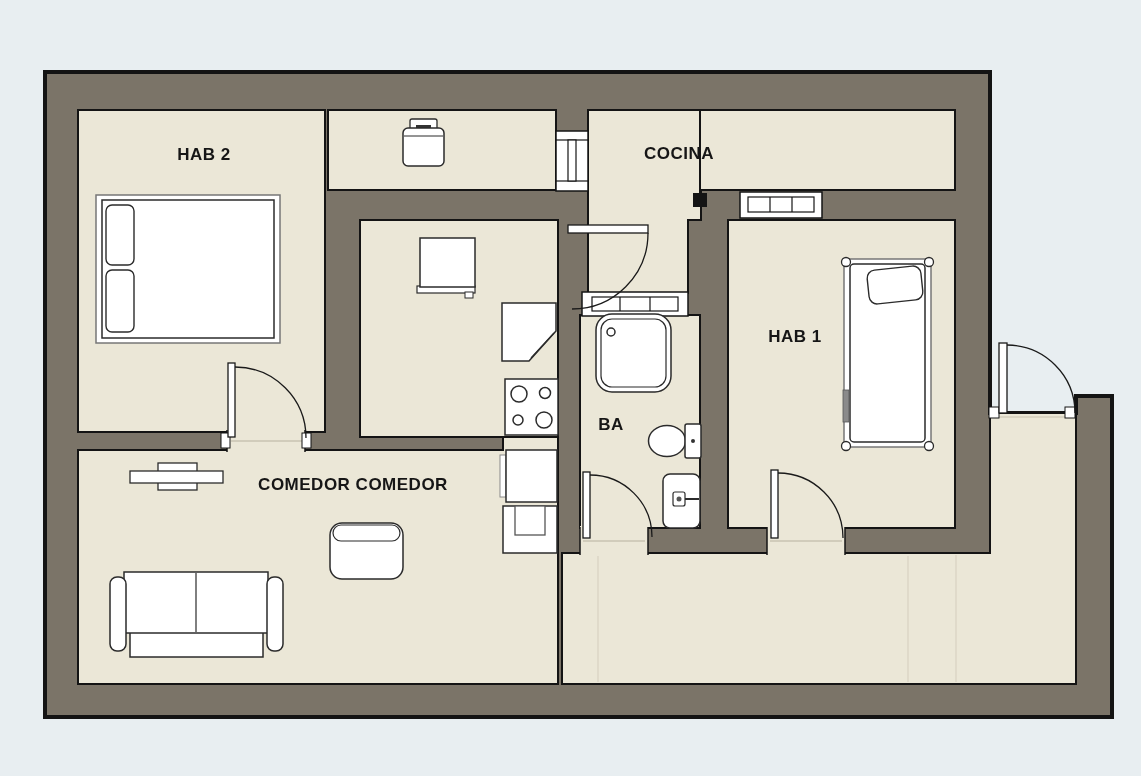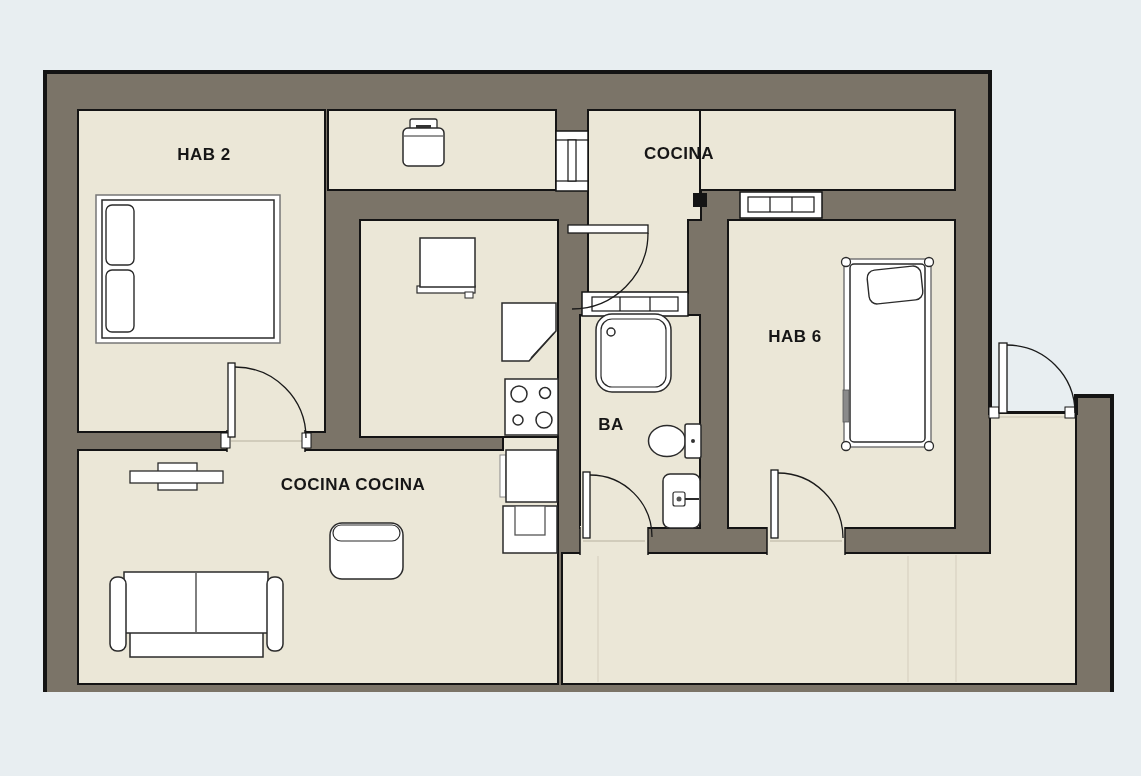--- a/index.html
+++ b/index.html
@@ -4,21 +4,21 @@
 <style>
   html, body {
     margin: 0;
     padding: 0;
     background: #e8eef1;
     font-family: "Liberation Sans", "DejaVu Sans", sans-serif;
   }
   .plan-stage {
     position: relative;
     width: 1141px;
-    height: 692px;
+    height: 776px;
     background: #fca5a5;
     overflow: hidden;
   }
   .plan-stage svg {
     position: absolute;
     left: 0;
     top: 0;
   }
   .room-label {
     position: absolute;
@@ -217,16 +217,16 @@
     <g>
       <rect x="663" y="474" width="37" height="54" rx="7" fill="#ffffff" stroke="#2b2b2b" stroke-width="1.5"></rect>
       <rect x="673" y="492" width="12" height="14" rx="2" fill="#ffffff" stroke="#2b2b2b" stroke-width="1.2"></rect>
       <circle cx="679" cy="499" r="2.5" fill="#555555"></circle>
       <line x1="685" y1="499" x2="699" y2="499" stroke="#2b2b2b" stroke-width="2"></line>
     </g>
   </svg>
 
   <div class="room-label" id="label-hab2">HAB 2</div>
   <div class="room-label" id="label-patio">COCINA</div>
-  <div class="room-label" id="label-hab1">HAB 6</div>
+  <div class="room-label" id="label-hab1">HAB 1</div>
   <div class="room-label" id="label-ba">BA</div>
-  <div class="room-label" id="label-comedor">COCINA COCINA</div>
+  <div class="room-label" id="label-comedor">COMEDOR COMEDOR</div>
 </div>
 
 </body></html>

